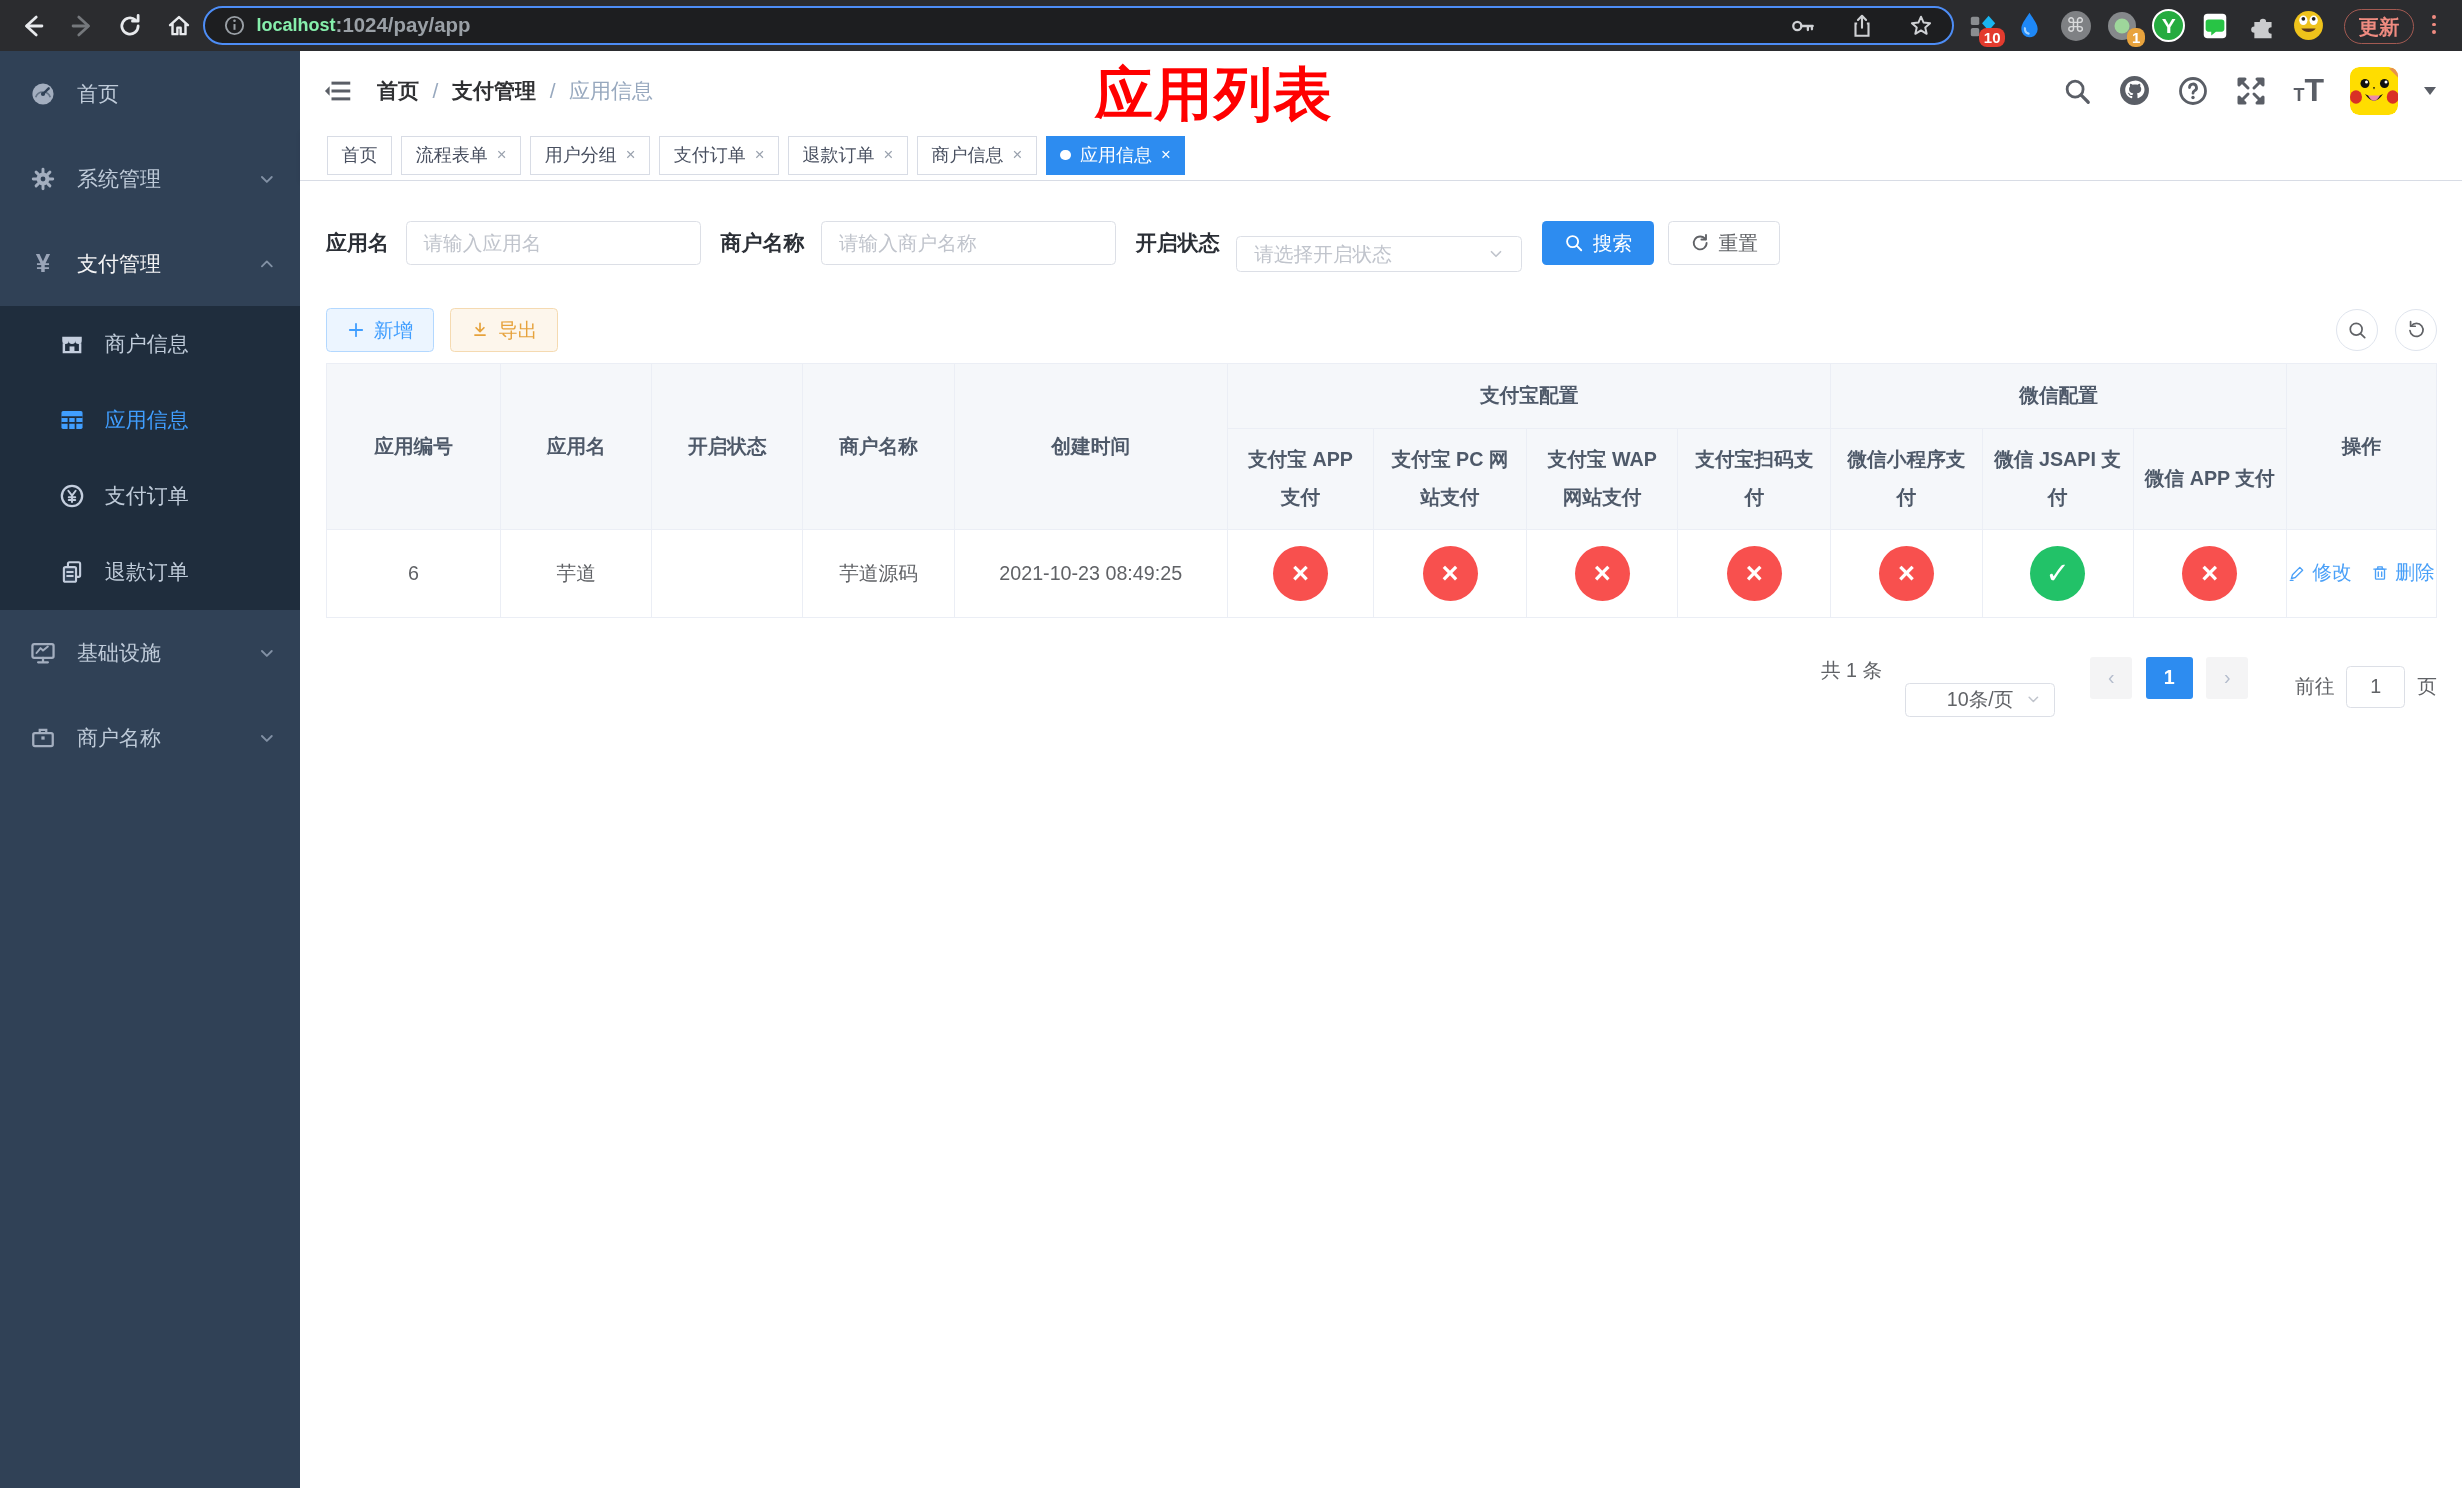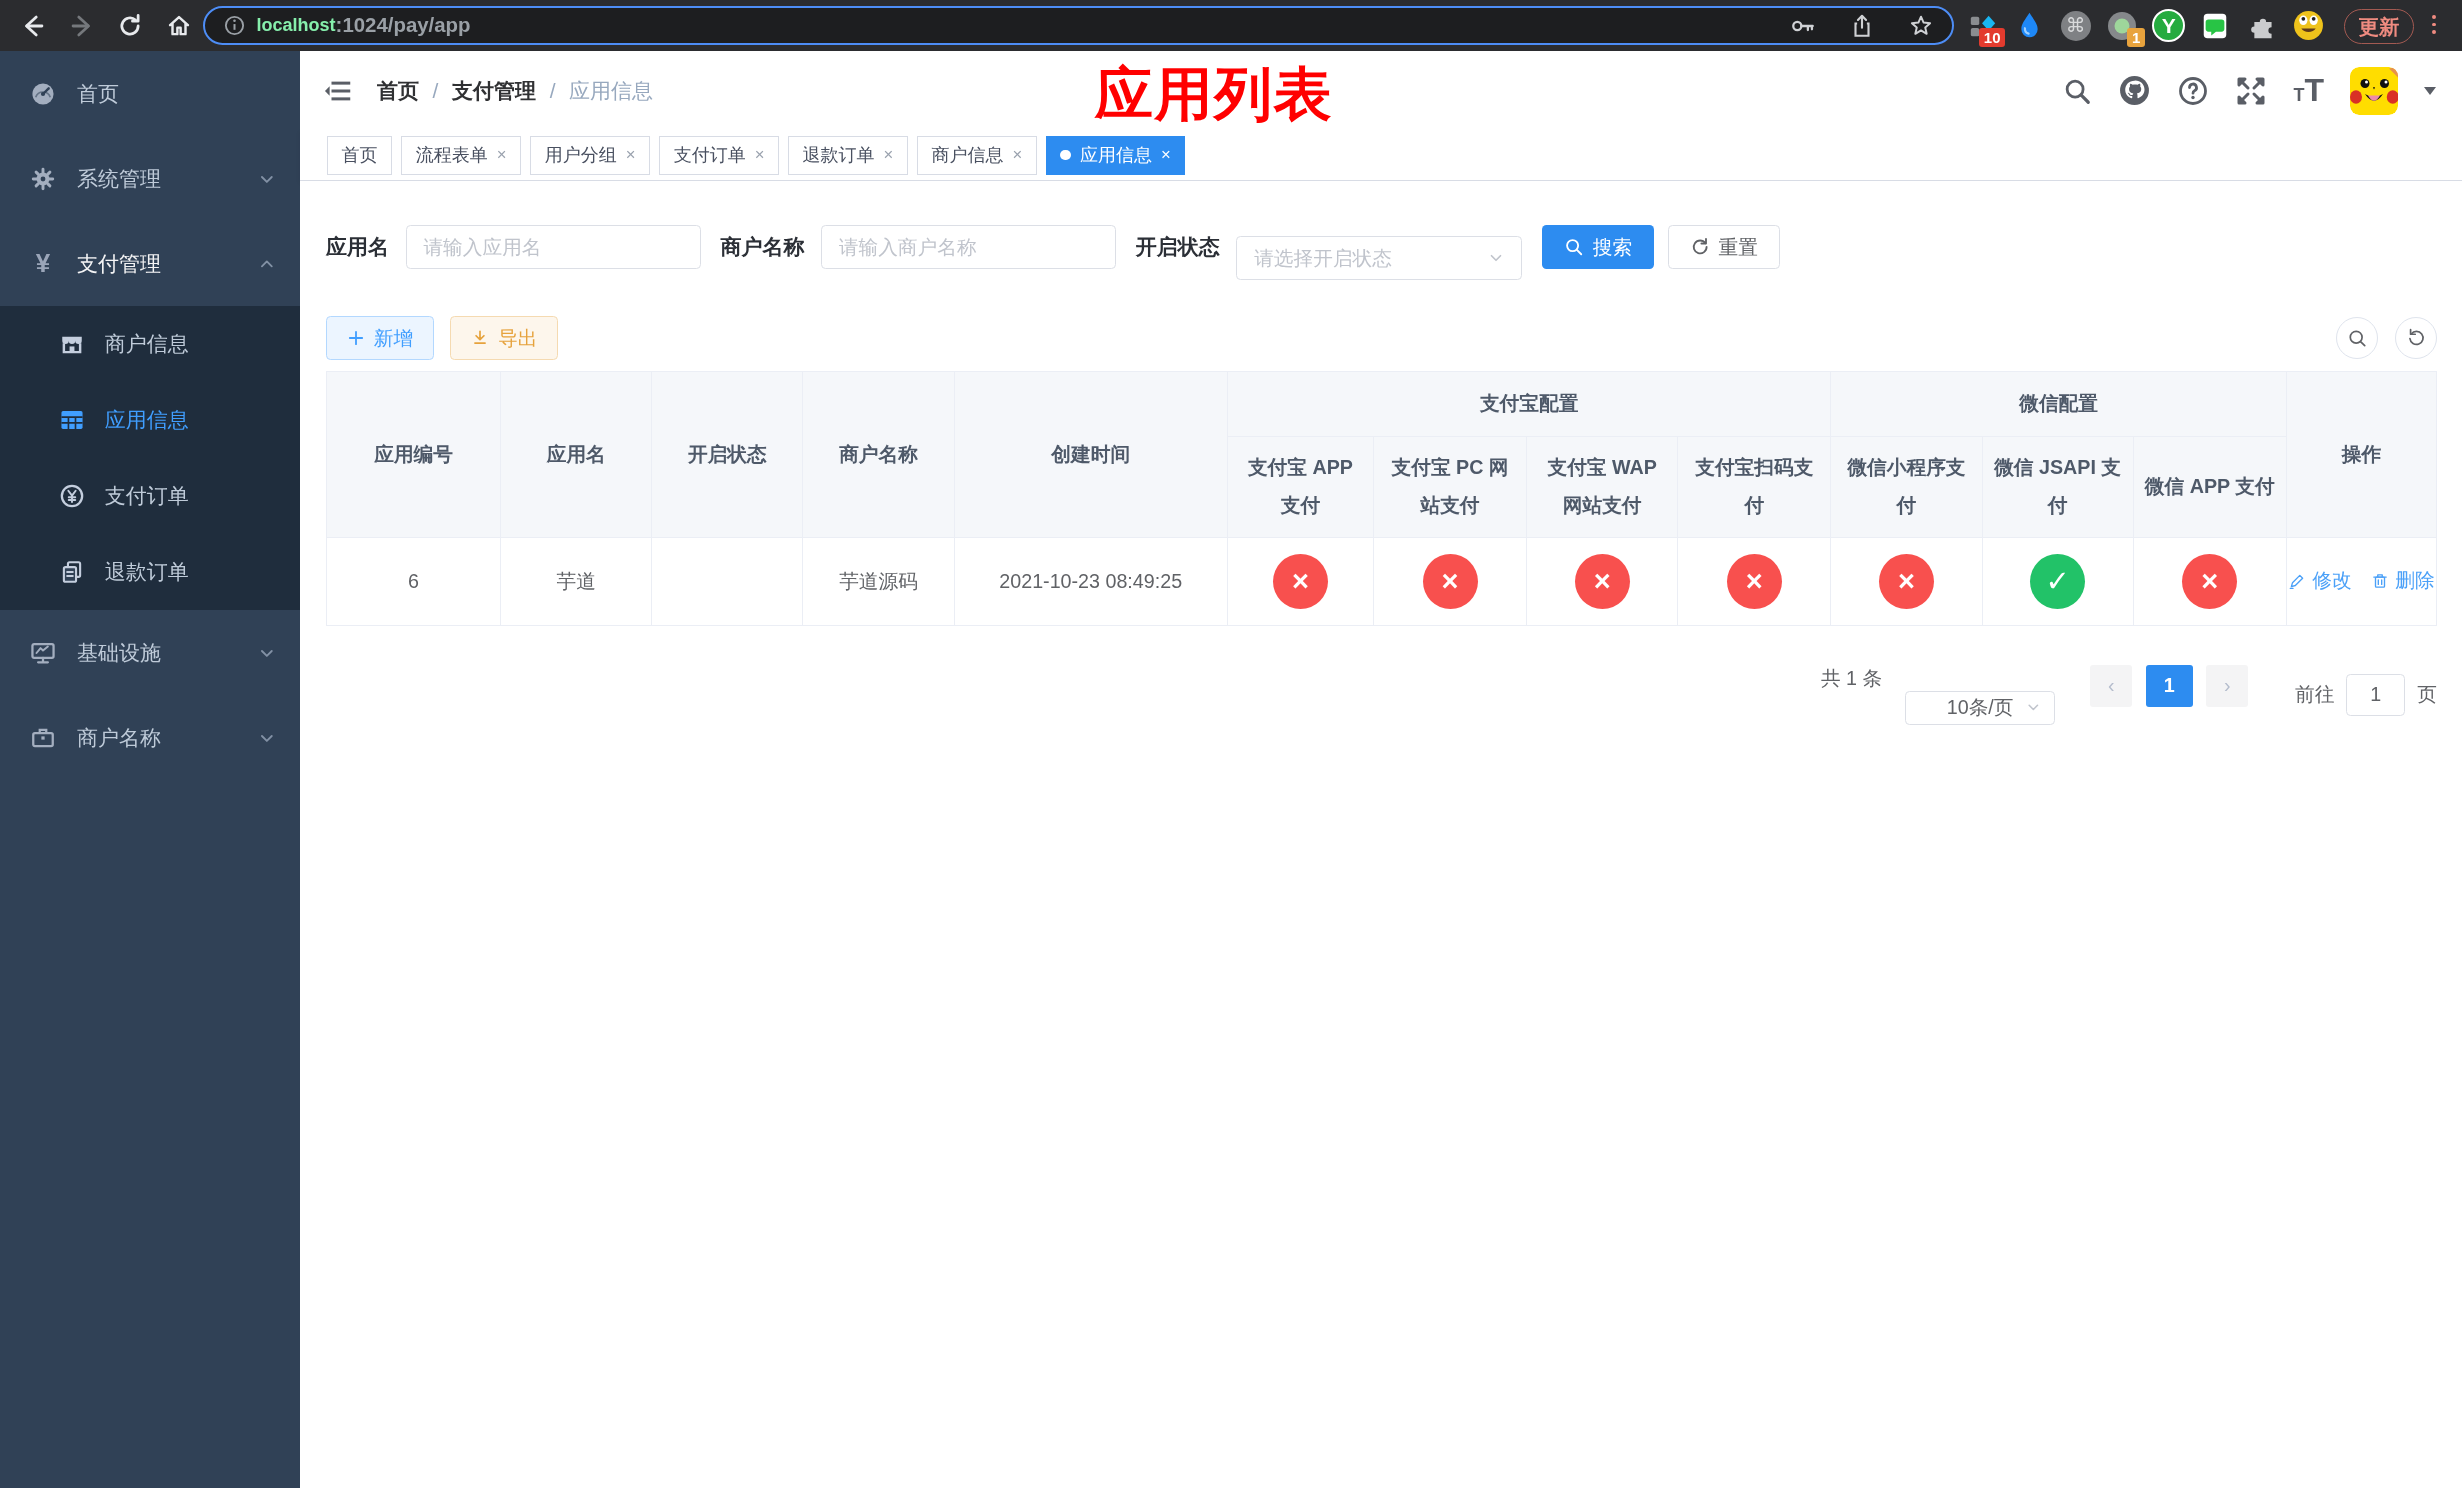--- a/index.html
+++ b/index.html
@@ -8,21 +8,21 @@
 
   
   .chrome { position:relative; width:100%; height:51px; background:#2b2c2f; }
   .chrome .navbtn { position:absolute; top:10.6px; width:30px; height:30px; display:flex; align-items:center; justify-content:center; }
   .urlbar { position:absolute; left:203px; top:6px; width:1751px; height:39px; background:#1d1e20;
     border:2.3px solid #4d8df6; border-radius:19.7px; display:flex; align-items:center; padding:0 18px; }
   .urlbar .host { color:#86efac; font-size:18px; font-weight:700; margin-left:10.6px; }
   .urlbar .rest { color:#9aa0a6; font-size:20.4px; font-weight:700; }
   .urlbar .right-icons { margin-left:auto; display:flex; gap:33px; align-items:center; }
   .ext-row { position:absolute; left:1966px; top:0; height:51px; display:flex; align-items:center; gap:13.6px; }
-  .badge { position:absolute; font-size:15px; font-weight:700; color:#fff; background:#e33b2e; border-radius:3px; padding:0.8px 4.5px; }
+  .badge { position:absolute; font-size:15px; font-weight:700; color:#fff; background:#e33b2e; border-radius:8px; padding:0.8px 4.5px; }
   .badge.orange { background:#e8a33d; }
   .ext { position:relative; width:33px; height:33px; display:flex; align-items:center; justify-content:center; }
   .cmd-circle { width:30px; height:30px; border-radius:50%; background:#7f8184; color:#d9dadb; font-size:19.7px;
     display:flex; align-items:center; justify-content:center; font-family:"DejaVu Sans",sans-serif; }
   .y-circle { width:33px; height:33px; border-radius:50%; background:#25ab3f; color:#fff; font-size:21px; font-weight:800;
     display:flex; align-items:center; justify-content:center; border:2.3px solid #fff; }
   .update-pill { position:absolute; left:2344px; top:9px; height:35px; padding:0 13.6px; border:1.5px solid #a35a52;
     border-radius:17.4px; color:#ef8b80; font-size:20.4px; font-weight:700; display:flex; align-items:center; }
   .chrome-dots { position:absolute; left:2432px; top:15px; display:flex; flex-direction:column; gap:3.8px; }
   .chrome-dots i { width:3.8px; height:3.8px; border-radius:50%; background:#ef8b80; }
@@ -73,21 +73,21 @@
   .tab .dot { width:10.6px; height:10.6px; border-radius:50%; background:#fff; margin-right:9px; }
 
   
   .content { flex:1; padding:33px 26px 0 26px; background:#fff; }
 
   .filter-row { display:flex; align-items:center; }
   .f-label { font-size:21px; font-weight:700; color:#2b2f36; margin-right:16.7px; white-space:nowrap; }
   .f-input { width:295px; height:44px; border:0.8px solid #dcdfe6; border-radius:4.5px; padding:0 16.7px;
     font-size:19.7px; color:#606266; background:#fff; margin-right:19.7px; }
   .f-input::placeholder { color:#c0c4cc; }
-  .f-select { position:relative; width:286px; height:44px; border:0.8px solid #dcdfe6; border-radius:4.5px;
+  .f-select { position:relative; width:286px; height:36px; border:0.8px solid #dcdfe6; border-radius:4.5px;
     display:flex; align-items:center; padding:0 16.7px; color:#c0c4cc; font-size:19.7px; margin-right:19.7px; background:#fff;margin-top:22px; }
   .f-select .sel-caret { margin-left:auto; color:#c0c4cc; }
   .btn { height:44px; border-radius:4.5px; font-size:19.7px; display:inline-flex; align-items:center;
     justify-content:space-between; cursor:pointer; border:0.8px solid transparent; white-space:nowrap; }
   .btn .b-icon { margin-right:9px; display:flex; }
   .btn-primary { background:#2d8cf0; color:#fff; padding:0 21px; }
   .btn-plain { background:#fff; color:#606266; border-color:#dcdfe6; padding:0 21px; margin-left:13.6px; }
   .btn-add { background:#ecf5ff; color:#409eff; border-color:#b3d8ff; padding:0 19.7px; }
   .btn-export { background:#fdf6ec; color:#e6a23c; border-color:#f5dab1; padding:0 19.7px; margin-left:16.7px; }
 

